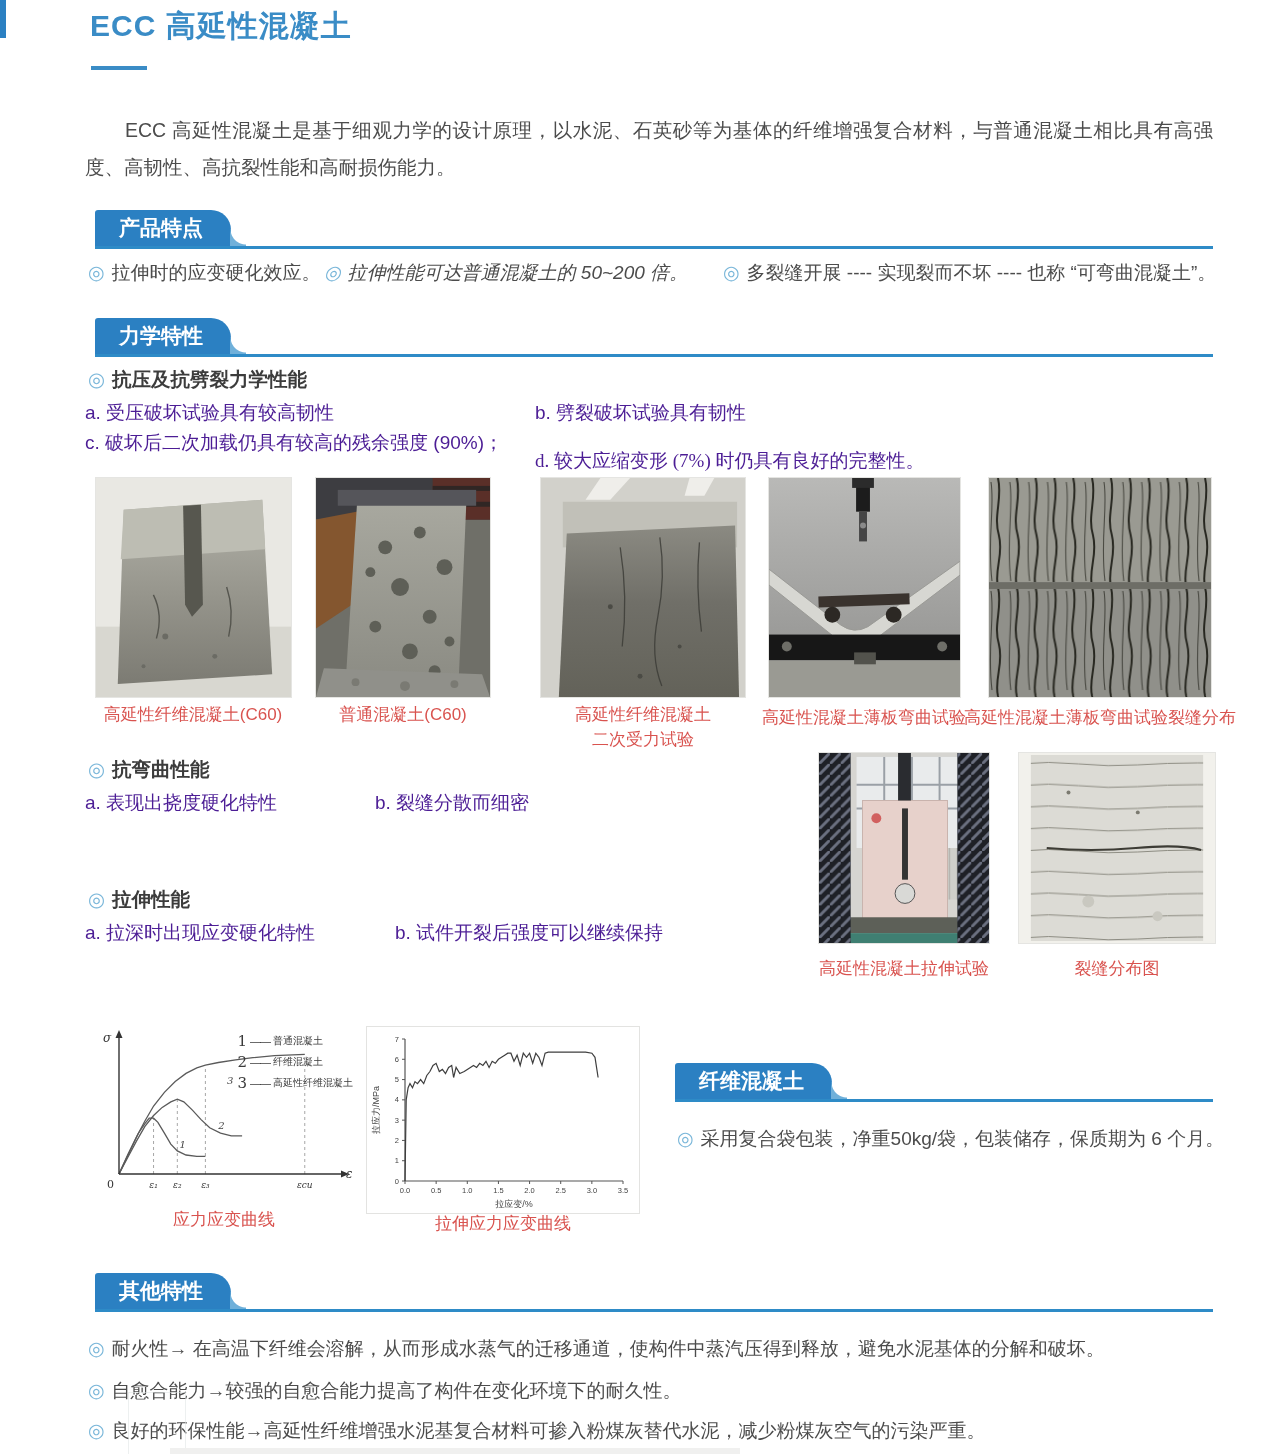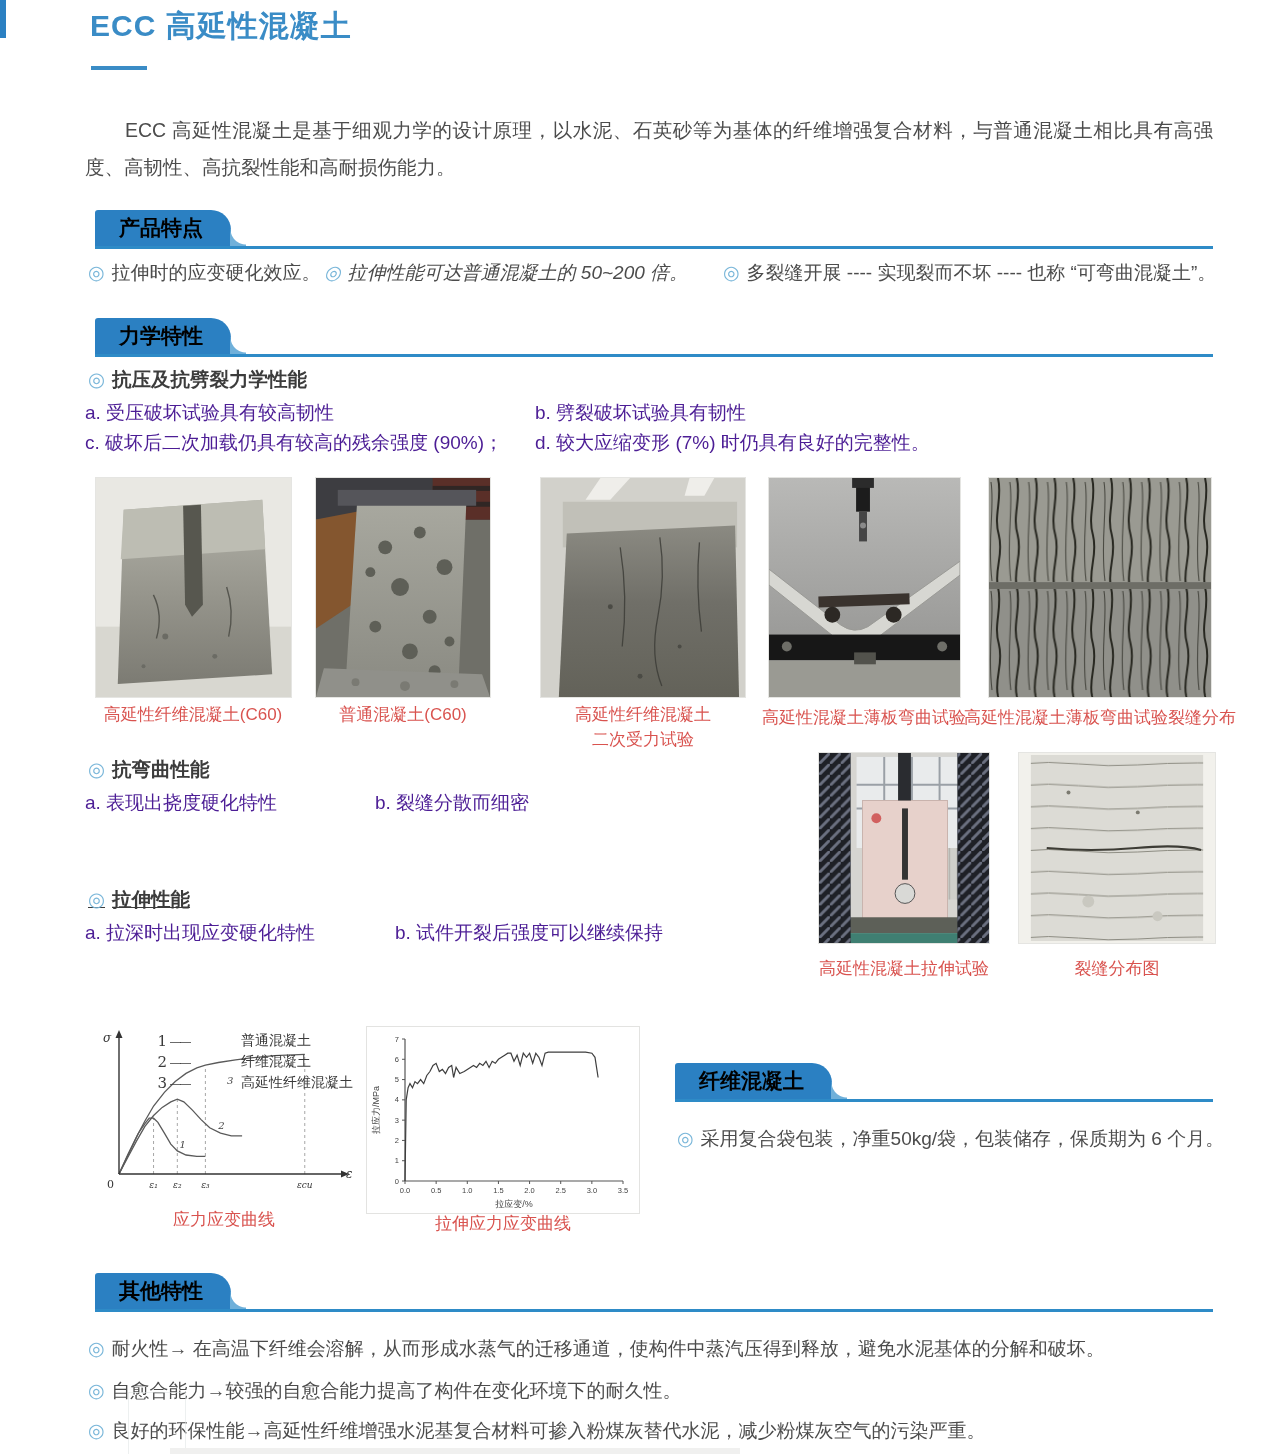--- a/index.html
+++ b/index.html
@@ -4,42 +4,42 @@
 <style>
   html,body{margin:0;padding:0;background:#fff;}
   .page{position:relative;width:1279px;height:1454px;background:#ffffff;overflow:hidden;
         font-family:"Liberation Sans",sans-serif;color:#4c4c4c;}
   .abs{position:absolute;}
   .corner{left:0;top:0;width:6px;height:38px;background:#2b80c2;}
   .title{left:90px;top:6px;font-size:30px;font-weight:bold;color:#3a8cc6;letter-spacing:1px;white-space:nowrap;}
   .title-rule{left:91px;top:66px;width:56px;height:4px;background:#3a8cc6;}
   .intro{left:85px;top:112px;width:1128px;font-size:19.5px;line-height:37px;color:#4c4c4c;
          text-align:justify;text-indent:40px;margin:0;}
-  .tab{background:#2b80c2;color:#000000;font-weight:bold;font-size:21px;line-height:36px;height:36px;
+  .tab{background:#2b80c2;color:#ffffff;font-weight:bold;font-size:21px;line-height:36px;height:36px;
        padding:0 28px 0 24px;border-radius:3px 20px 0 0;white-space:nowrap;}
   .tab::after{content:"";position:absolute;right:-15px;bottom:0;width:16px;height:17px;
        background:radial-gradient(circle at 100% 0, rgba(43,128,194,0) 15px, #6fb0da 16px);}
   .rule{height:3px;background:#2e8bc7;}
   .bullet{white-space:nowrap;font-size:19px;color:#4c4c4c;}
   .bullet .bul{color:#79b6d9;margin-right:7px;font-size:19px;}
   .subhead{white-space:nowrap;font-size:19.5px;font-weight:bold;color:#3c3c3c;}
   .subhead .bul{color:#79b6d9;margin-right:7px;font-weight:normal;}
   .feat{white-space:nowrap;font-size:19px;color:#4c1d95;}
   .wrapfeat{white-space:normal;}
   .ph{box-sizing:border-box;border:1px solid #e5e5e2;background:#fff;overflow:hidden;}
   .ph svg{display:block;width:100%;height:100%;}
   .cap{color:#d9534f;font-size:17px;text-align:center;line-height:25px;}
   .cap span{display:block;}
   .chartwrap{background:#fff;}
   .chart2box{box-sizing:border-box;border:1px solid #e3e3e1;background:#fff;}
   .legend{position:absolute;right:0;top:2px;}
   .lg-row{display:flex;align-items:center;height:21px;white-space:nowrap;}
   .lg-num{font-family:"DejaVu Serif",serif;font-size:15px;color:#3a3a3a;}
   .lg-dash{font-size:11px;color:#3a3a3a;margin:0 3px;letter-spacing:-1px;}
-  .lg-label{font-size:14px;color:#3a3a3a;margin-left:48px;}
+  .lg-label{font-size:10px;color:#3a3a3a;}
   .watermark{border:1px solid #dfe4e3;opacity:.55;}
   .bottomstrip{background:#f0f0ef;}
 </style>
 </head>
 <body>
 
 <div class="page">
 
   <div class="abs corner"></div>
 
@@ -53,21 +53,21 @@
   <div class="abs bullet" style="left:88px;top:260px;"><span class="bul">◎</span><span>拉伸时的应变硬化效应。</span></div>
   <div class="abs bullet" style="left:324px;top:260px;font-style:italic;"><span class="bul">◎</span><span>拉伸性能可达普通混凝土的 50~200 倍。</span></div>
   <div class="abs bullet" style="left:723px;top:260px;"><span class="bul">◎</span><span>多裂缝开展 ---- 实现裂而不坏 ---- 也称 “可弯曲混凝土”。</span></div>
 
   <div class="abs tab" style="left:95px;top:318px;">力学特性</div>
   <div class="abs rule" style="left:95px;top:354px;width:1118px;"></div>
   <div class="abs subhead" style="left:88px;top:366px;"><span class="bul">◎</span><span>抗压及抗劈裂力学性能</span></div>
   <div class="abs feat" style="left:85px;top:400px;">a. 受压破坏试验具有较高韧性</div>
   <div class="abs feat" style="left:535px;top:400px;">b. 劈裂破坏试验具有韧性</div>
   <div class="abs feat" style="left:85px;top:430px;">c. 破坏后二次加载仍具有较高的残余强度 (90%)；</div>
-  <div class="abs feat" style="left:535px;top:430px;">d. 较大应缩变形 (7%) 时仍具有良好的完整性。</div>
+  <div class="abs feat" style="left:535px;top:448px;font-family:Liberation Serif, serif;">d. 较大应缩变形 (7%) 时仍具有良好的完整性。</div>
 
   <div class="abs ph" style="left:95px;top:477px;width:197px;height:221px;">
     <svg viewBox="0 0 197 221" preserveAspectRatio="none">
       <defs>
           <linearGradient id="g1" x1="0" y1="0" x2="0" y2="1">
             <stop offset="0" stop-color="#b2b2a9"></stop>
             <stop offset=".5" stop-color="#97968d"></stop>
             <stop offset="1" stop-color="#7c7b73"></stop>
           </linearGradient>
         </defs>
@@ -239,21 +239,21 @@
         <circle cx="140" cy="165" r="5" fill="#c9c8c0"></circle>
     </svg>
   </div>
   <div class="abs cap" style="left:790px;top:956px;width:228px;">
       <span>高延性混凝土拉伸试验</span>
     </div>
   <div class="abs cap" style="left:1018px;top:956px;width:198px;">
       <span>裂缝分布图</span>
     </div>
 
-  <div class="abs subhead" style="left:88px;top:886px;text-decoration:underline;"><span class="bul">◎</span><span>拉伸性能</span></div>
+  <div class="abs subhead" style="left:88px;top:886px;"><span class="bul">◎</span><span>拉伸性能</span></div>
   <div class="abs feat" style="left:85px;top:920px;">a. 拉深时出现应变硬化特性</div>
   <div class="abs feat" style="left:395px;top:920px;">b. 试件开裂后强度可以继续保持</div>
 
   <div class="abs chartwrap" style="left:95px;top:1028px;width:258px;height:172px;">
     <svg id="chart1" width="258" height="172">
         <line x1="58.56" y1="146" x2="58.56" y2="90.24000000000001" stroke="#9c9c9c" stroke-width="0.9" stroke-dasharray="3,3"></line>
         <line x1="82.32" y1="146" x2="82.32" y2="71.2" stroke="#9c9c9c" stroke-width="0.9" stroke-dasharray="3,3"></line>
         <line x1="110.4" y1="146" x2="110.4" y2="38.56" stroke="#9c9c9c" stroke-width="0.9" stroke-dasharray="3,3"></line>
         <line x1="209.76" y1="146" x2="209.76" y2="26.319999999999993" stroke="#9c9c9c" stroke-width="0.9" stroke-dasharray="3,3"></line>
         <path d="M 24.0 146.0 L 30.5 132.4 L 37.0 118.8 L 43.4 105.2 L 49.9 95.7 L 54.2 90.2 L 58.6 90.2 L 62.9 94.3 L 69.4 105.2 L 75.8 116.1 L 82.3 122.9 L 91.0 127.0 L 101.8 128.3 L 110.4 128.3" fill="none" stroke="#5a5a5a" stroke-width="1.3"></path>

